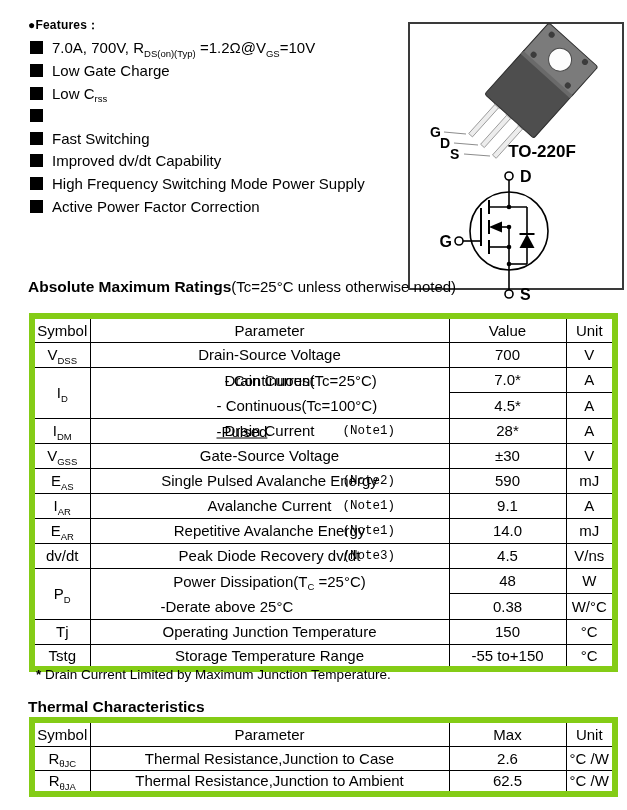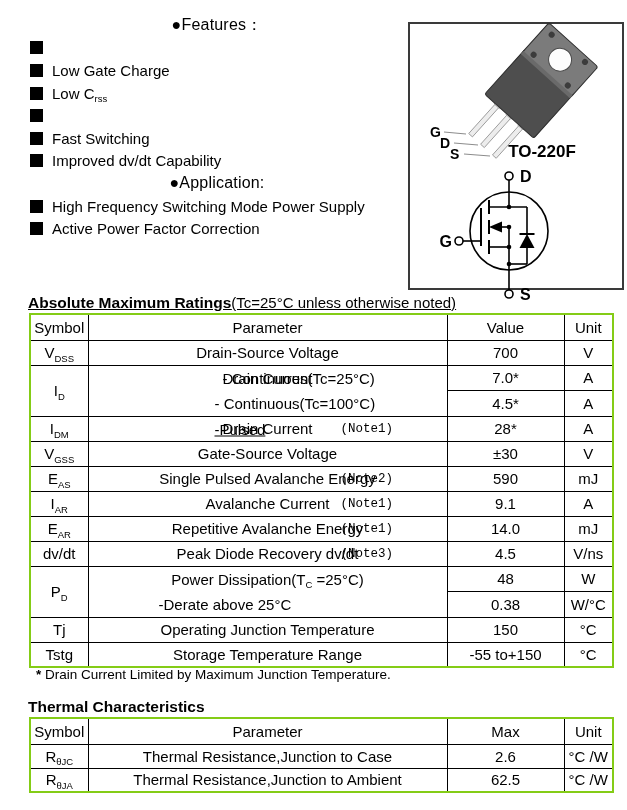--- a/index.html
+++ b/index.html
@@ -3,37 +3,37 @@
 <meta charset="utf-8">
 <style>
   html,body{margin:0;padding:0;background:#fff;}
   body{width:627px;height:810px;position:relative;overflow:hidden;
        font-family:"Liberation Sans",sans-serif;color:#000;
        -webkit-font-smoothing:antialiased;}
   .abs{position:absolute;}
 
   
   .features{left:28px;top:14px;width:378px;}
-  .sec-head{font-size:16px;font-weight:normal;line-height:22.6px;letter-spacing:.2px;text-align:center;}
+  .sec-head{font-size:12px;font-weight:bold;line-height:22.6px;letter-spacing:.2px;}
   .feat-item{display:flex;align-items:center;height:22.6px;font-size:15px;}
   .sq{width:13px;height:13px;background:#000;margin:0 9px 0 2px;flex:none;}
   .subt{font-size:9.5px;position:relative;top:3.5px;}
 
   
   .pkg-box{left:408px;top:22px;width:212px;height:264px;border:2px solid #3a3a3a;}
   .pkg-box svg{position:absolute;left:0;top:0;overflow:visible;}
   .svg-bold{font-weight:bold;font-family:"Liberation Sans",sans-serif;}
 
   
   .tbl-title{font-size:15px;left:28px;white-space:nowrap;}
   .tbl-title b{font-size:15.5px;}
 
   
   table.data{border-collapse:collapse;table-layout:fixed;position:absolute;
-             border:2px solid #84cc16;}
+             border:6px solid #84cc16;}
   table.data td{border:1.5px solid #000;font-size:15px;text-align:center;
                 padding:0;vertical-align:middle;}
   table.data tr.hrow{height:26px;}
   table.data tr.r25{height:25px;}
   table.data tr.r24{height:24px;}
   td.param{text-align:left;padding-left:8px;position:relative;}
   .note{position:absolute;left:252px;top:50%;transform:translateY(-50%);font-size:12.5px;font-family:Liberation Mono, monospace;}
   .cond{position:absolute;left:126px;top:50%;transform:translateY(-50%);text-decoration:underline;}
   .pline{height:25px;line-height:25px;position:relative;}
   .pindent{position:absolute;line-height:25px;top:0;}
@@ -41,20 +41,21 @@
   .foot b{font-size:13.5px;}
 </style>
 </head>
 <body>
 
 <div class="abs features">
   <div class="sec-head">●Features：</div>
 
   <div class="feat-item">
     <span class="sq"></span>
+    <span><span>7.0A, 700V, R</span><span class="subt">DS(on)(Typ)</span><span> =1.2Ω@V</span><span class="subt">GS</span><span>=10V</span></span>
   </div>
   <div class="feat-item">
     <span class="sq"></span>
     <span>Low Gate Charge</span>
   </div>
   <div class="feat-item">
     <span class="sq"></span>
     <span><span>Low C</span><span class="subt">rss</span></span>
   </div>
   <div class="feat-item">
@@ -62,21 +63,20 @@
   </div>
   <div class="feat-item">
     <span class="sq"></span>
     <span>Fast Switching</span>
   </div>
   <div class="feat-item">
     <span class="sq"></span>
     <span>Improved dv/dt Capability</span>
   </div>
 
-  <div class="sec-head">●Application:</div>
   <div class="feat-item">
     <span class="sq"></span>
     <span>High Frequency Switching Mode Power Supply</span>
   </div>
   <div class="feat-item">
     <span class="sq"></span>
     <span>Active Power Factor Correction</span>
   </div>
 </div>
 
@@ -144,21 +144,21 @@
       <circle cx="99" cy="203" r="2.3" fill="#000" stroke="none"></circle>
       <circle cx="99" cy="223" r="2.3" fill="#000" stroke="none"></circle>
       <circle cx="99" cy="240" r="2.3" fill="#000" stroke="none"></circle>
     </g>
     <text class="svg-bold" font-size="16" x="110" y="158">D</text>
     <text class="svg-bold" font-size="16" x="42" y="223" text-anchor="end">G</text>
     <text class="svg-bold" font-size="16" x="110" y="276">S</text>
   </svg>
 </div>
 
-<div class="abs tbl-title" style="top:294px;text-decoration:underline;"><b>Absolute Maximum Ratings</b><span>(Tc=25°C unless otherwise noted)</span></div>
+<div class="abs tbl-title" style="top:278px;"><b>Absolute Maximum Ratings</b><span>(Tc=25°C unless otherwise noted)</span></div>
 
 <table class="data" style="left:29px;top:313px;">
   <colgroup>
       <col style="width:58px">
       <col style="width:359px">
       <col style="width:117px">
       <col style="width:49px">
     </colgroup>
   <tbody>
       <tr class="hrow">

